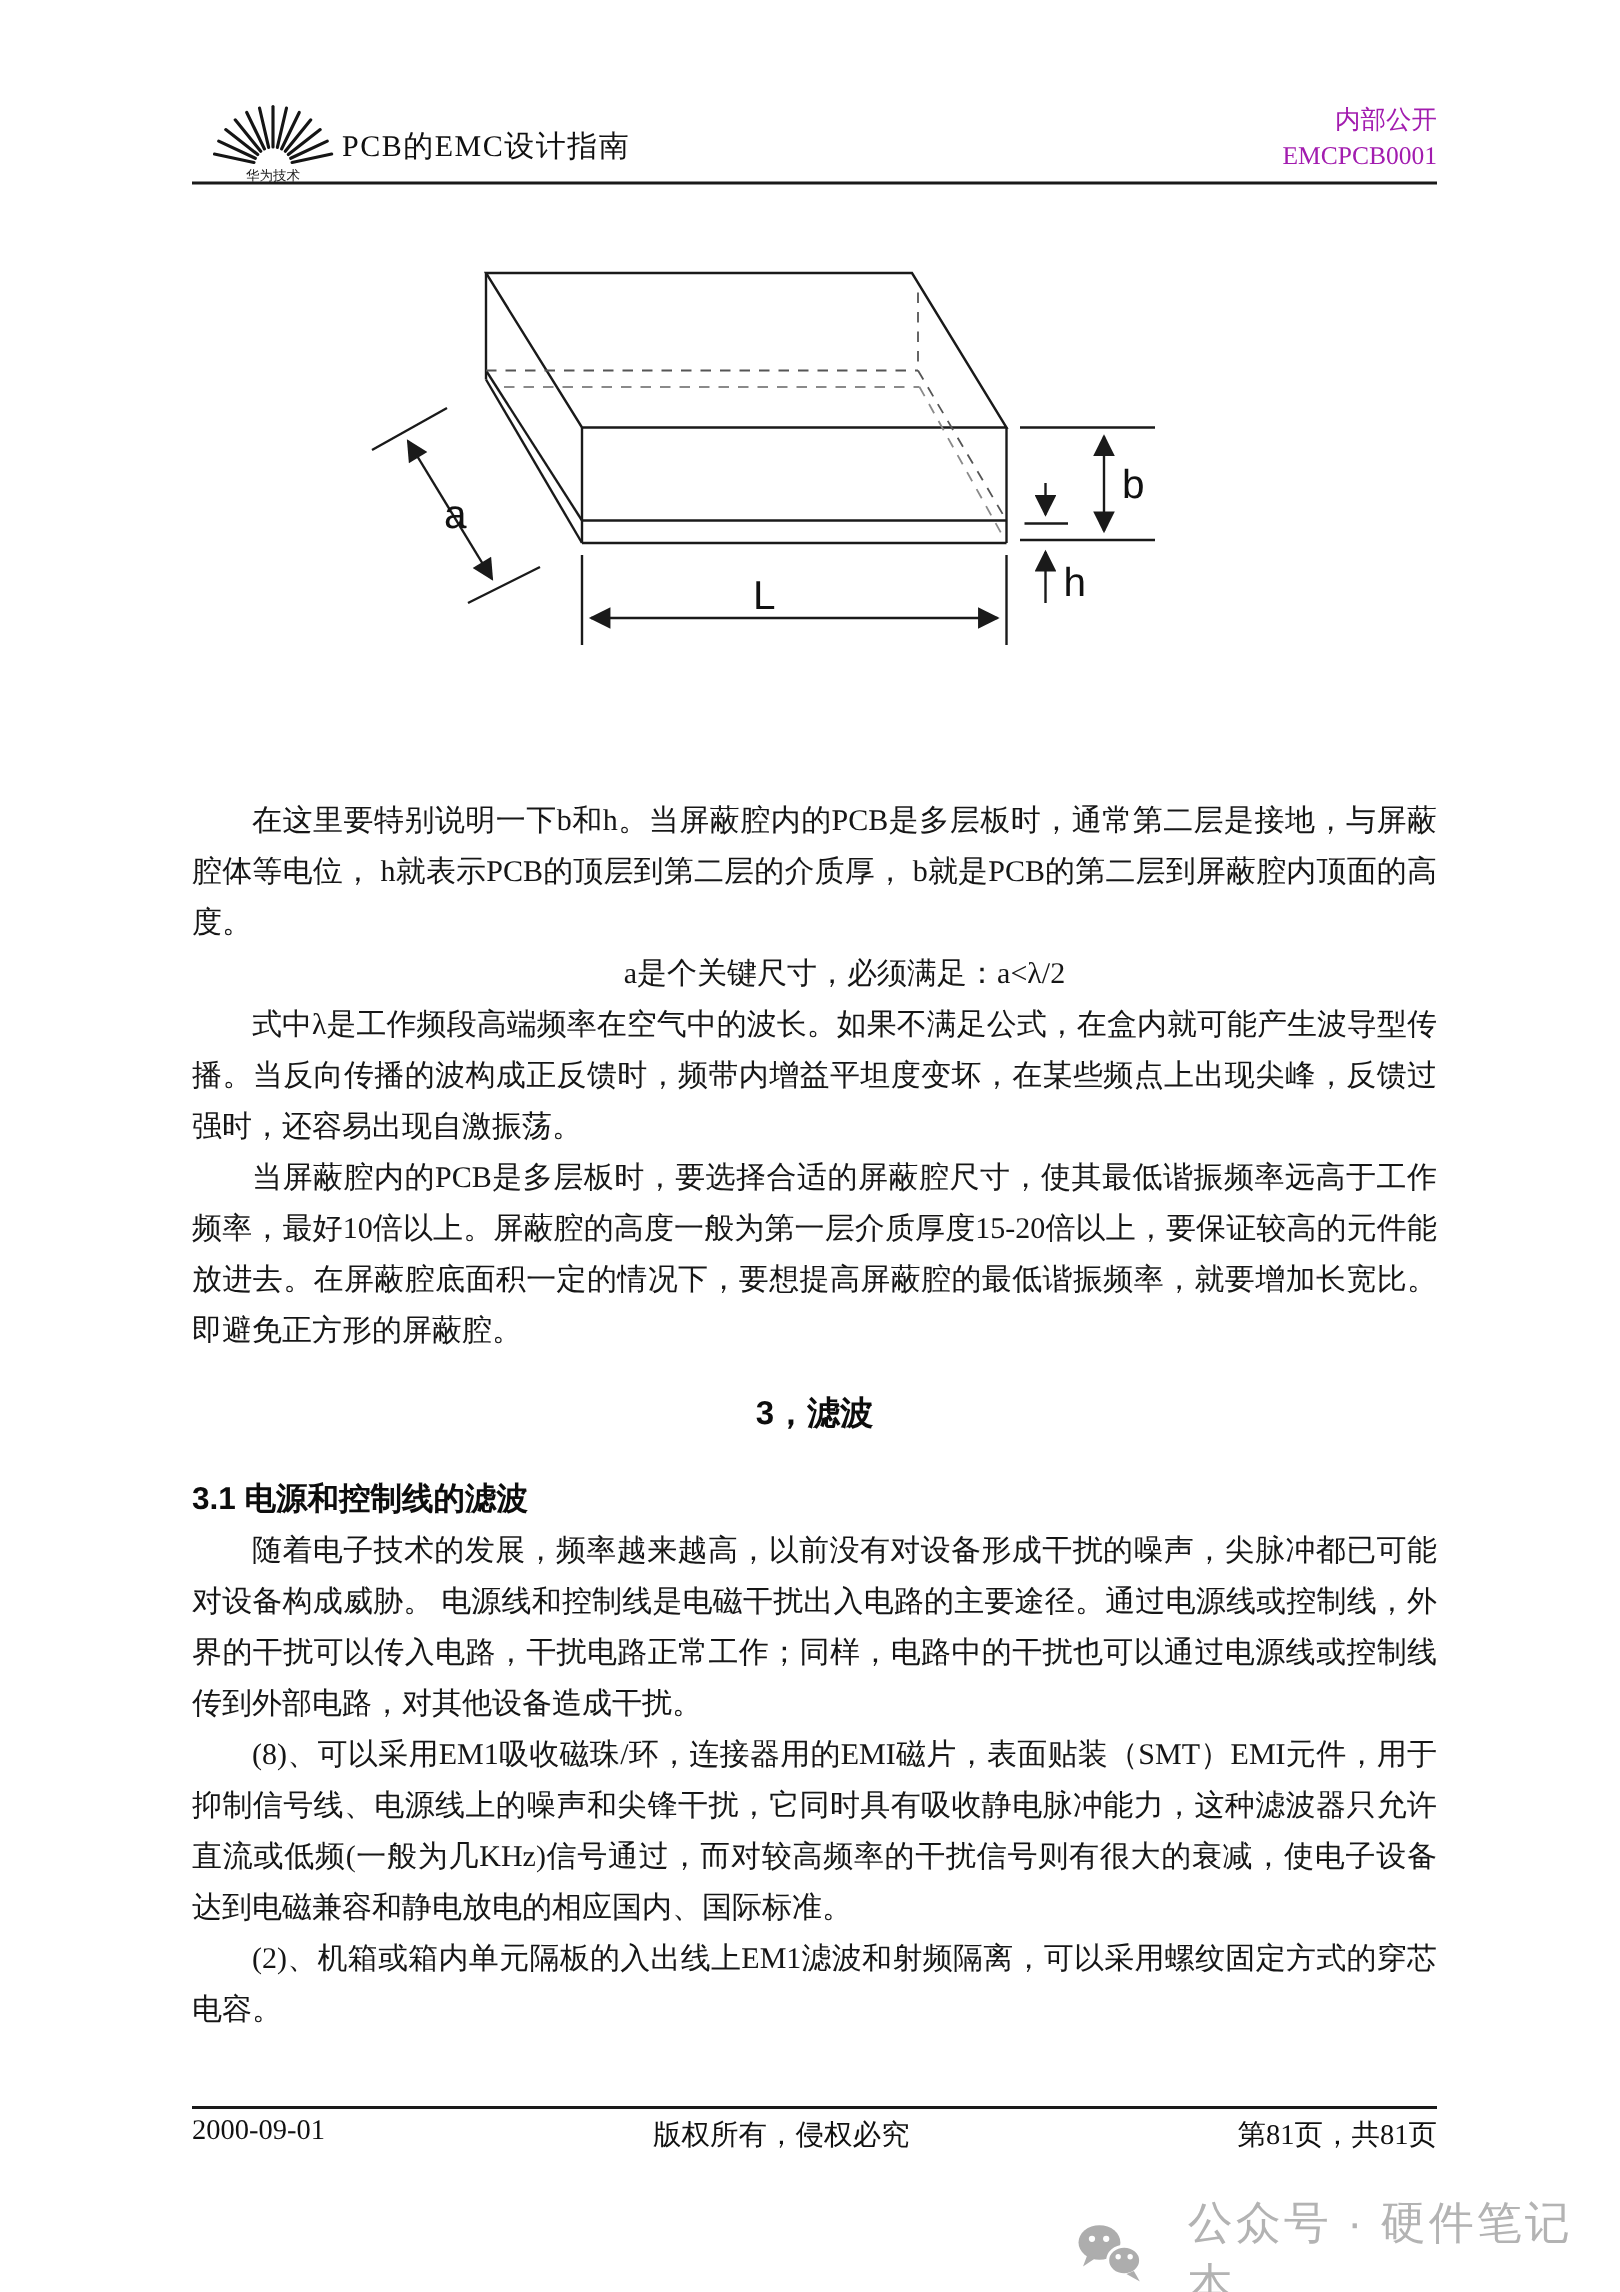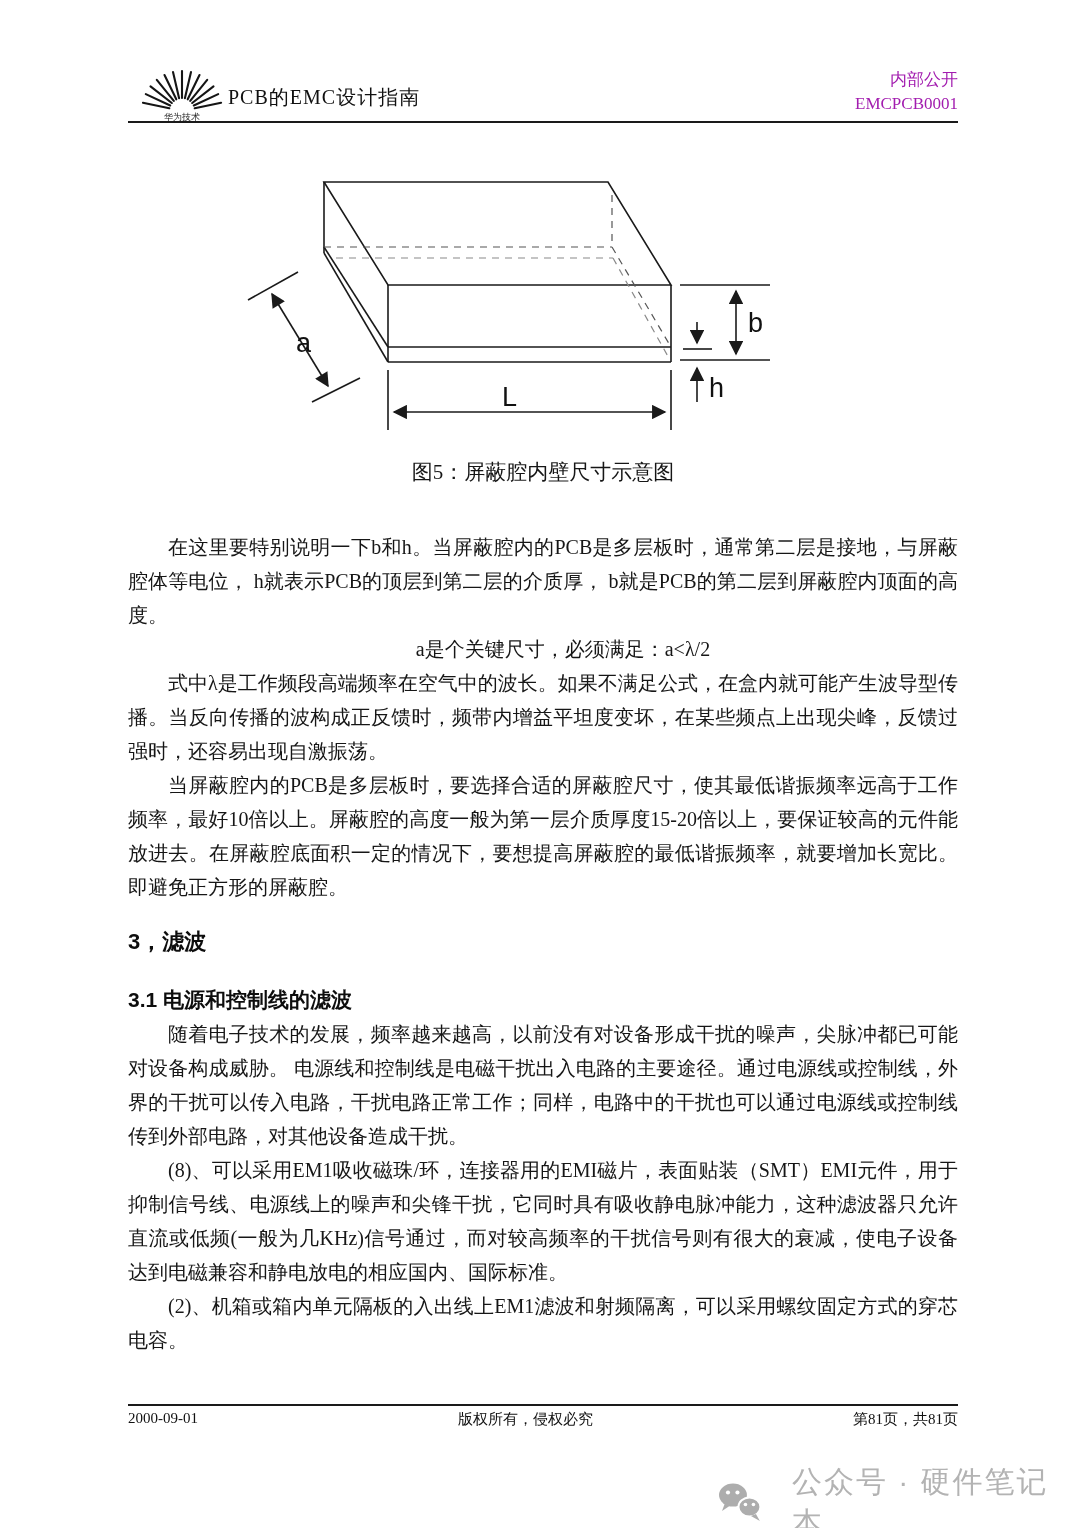--- a/index.html
+++ b/index.html
@@ -12,25 +12,25 @@
   .doc-title{position:absolute;left:228px;top:84px;font-size:20px;letter-spacing:1px;color:#111;}
   .header-right{position:absolute;right:122px;top:68px;text-align:right;font-size:17px;line-height:24px;color:#a21caf;}
   .rule-top{position:absolute;left:128px;top:121px;width:830px;height:2px;background:#1a1a1a;}
   
   .diagram{position:absolute;left:230px;top:150px;width:560px;height:292px;}
   .fig-caption{position:absolute;left:128px;top:458px;width:830px;text-align:center;font-size:21px;color:#161616;}
   
   .body-text{position:absolute;left:128px;top:530px;width:830px;}
   .para{margin:0;text-indent:2em;text-align:justify;font-size:20px;line-height:34px;color:#161616;}
   .para.single{text-align:center;}
-  .h1{margin:21px 0 0 0;font-family:"Liberation Sans","DejaVu Sans",sans-serif;font-weight:700;font-size:22px;line-height:34px;color:#0d0d0d;}
+  .h1{margin:21px 0 0 0;font-family:"Liberation Sans","DejaVu Sans",sans-serif;font-weight:700;font-size:22px;line-height:34px;color:#0d0d0d;text-align:center;}
   .h2{margin:24px 0 0 0;font-family:Liberation Sans, sans-serif;font-weight:700;font-size:21px;line-height:34px;color:#0d0d0d;}
   
   .rule-bottom{position:absolute;left:128px;top:1404px;width:830px;height:1.5px;background:#1a1a1a;}
-  .footer{position:absolute;left:128px;top:1410px;width:830px;display:flex;justify-content:flex-start;font-size:15px;color:#111;}
+  .footer{position:absolute;left:128px;top:1410px;width:830px;display:flex;justify-content:flex-start;font-size:19px;color:#111;}
   .footer .center{flex:1;text-align:center;}
   .footer .left,.footer .right{white-space:nowrap;}
   
   .watermark{position:absolute;left:718px;top:1462px;display:flex;align-items:center;gap:28px;}
   .watermark .wm-text{font-family:"Liberation Sans","DejaVu Sans",sans-serif;font-size:30px;color:#b3b3b3;letter-spacing:2px;}
   .wm-icon{width:46px;height:42px;}
   svg text{font-family:"Liberation Sans","DejaVu Sans",sans-serif;}
 </style>
 </head>
 <body>
@@ -117,21 +117,20 @@
       <line x1="467" y1="172" x2="467" y2="193" marker-end="url(#arr)"></line>
     </g>
     <text x="518" y="182" font-size="27" fill="#111">b</text>
 
     <g stroke="#1a1a1a" stroke-width="1.6" fill="none">
       <line x1="467" y1="252" x2="467" y2="218" marker-end="url(#arr)"></line>
     </g>
     <text x="479" y="247" font-size="27" fill="#111">h</text>
   </svg>
 
-  <div class="fig-caption">图5：屏蔽腔内壁尺寸示意图</div>
 
   <div class="body-text">
     <p class="para">在这里要特别说明一下b和h。当屏蔽腔内的PCB是多层板时，通常第二层是接地，与屏蔽腔体等电位， h就表示PCB的顶层到第二层的介质厚， b就是PCB的第二层到屏蔽腔内顶面的高度。</p>
     <p class="para single">a是个关键尺寸，必须满足：a&lt;λ/2</p>
     <p class="para">式中λ是工作频段高端频率在空气中的波长。如果不满足公式，在盒内就可能产生波导型传播。当反向传播的波构成正反馈时，频带内增益平坦度变坏，在某些频点上出现尖峰，反馈过强时，还容易出现自激振荡。</p>
     <p class="para">当屏蔽腔内的PCB是多层板时，要选择合适的屏蔽腔尺寸，使其最低谐振频率远高于工作频率，最好10倍以上。屏蔽腔的高度一般为第一层介质厚度15-20倍以上，要保证较高的元件能放进去。在屏蔽腔底面积一定的情况下，要想提高屏蔽腔的最低谐振频率，就要增加长宽比。即避免正方形的屏蔽腔。</p>
     <h2 class="h1">3，滤波</h2>
     <h3 class="h2">3.1 电源和控制线的滤波</h3>
     <p class="para">随着电子技术的发展，频率越来越高，以前没有对设备形成干扰的噪声，尖脉冲都已可能对设备构成威胁。 电源线和控制线是电磁干扰出入电路的主要途径。通过电源线或控制线，外界的干扰可以传入电路，干扰电路正常工作；同样，电路中的干扰也可以通过电源线或控制线传到外部电路，对其他设备造成干扰。</p>
     <p class="para">(8)、可以采用EM1吸收磁珠/环，连接器用的EMI磁片，表面贴装（SMT）EMI元件，用于抑制信号线、电源线上的噪声和尖锋干扰，它同时具有吸收静电脉冲能力，这种滤波器只允许直流或低频(一般为几KHz)信号通过，而对较高频率的干扰信号则有很大的衰减，使电子设备达到电磁兼容和静电放电的相应国内、国际标准。</p>

